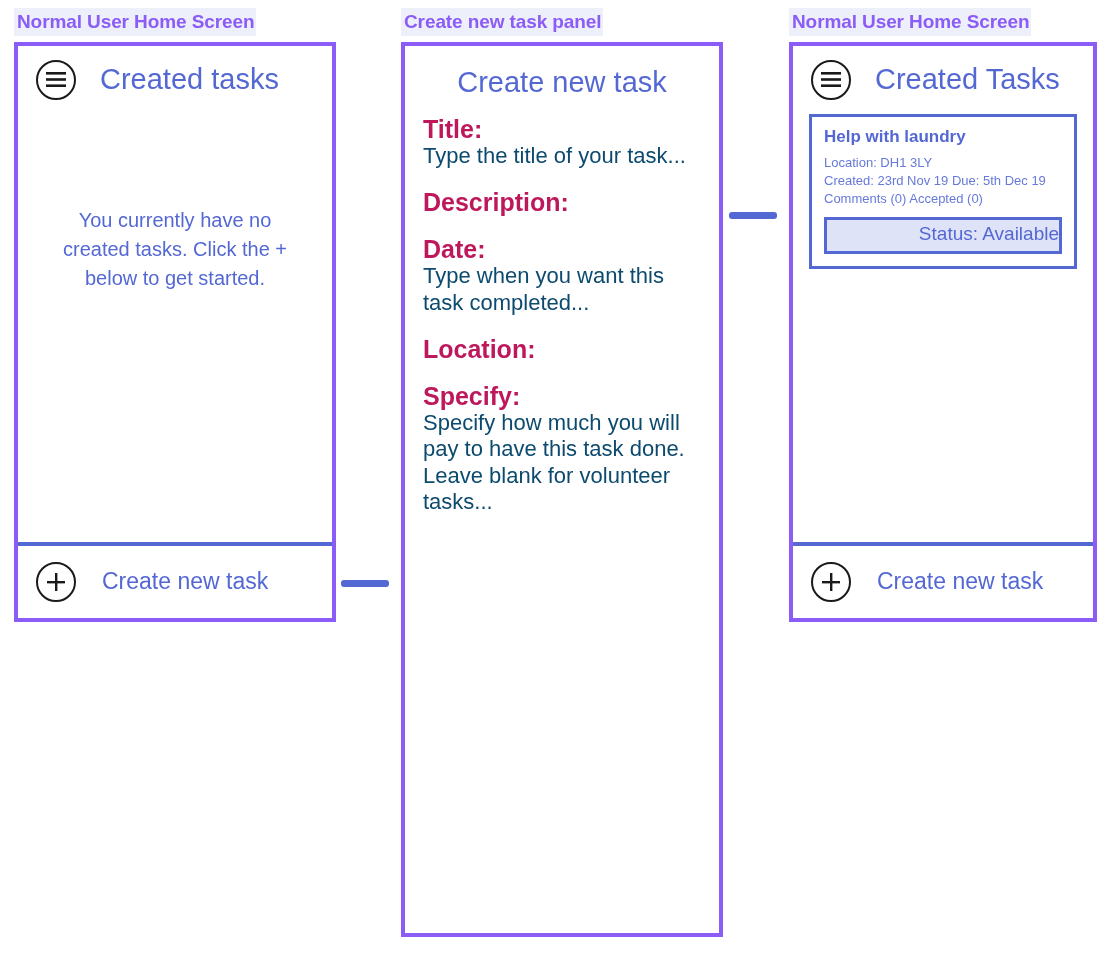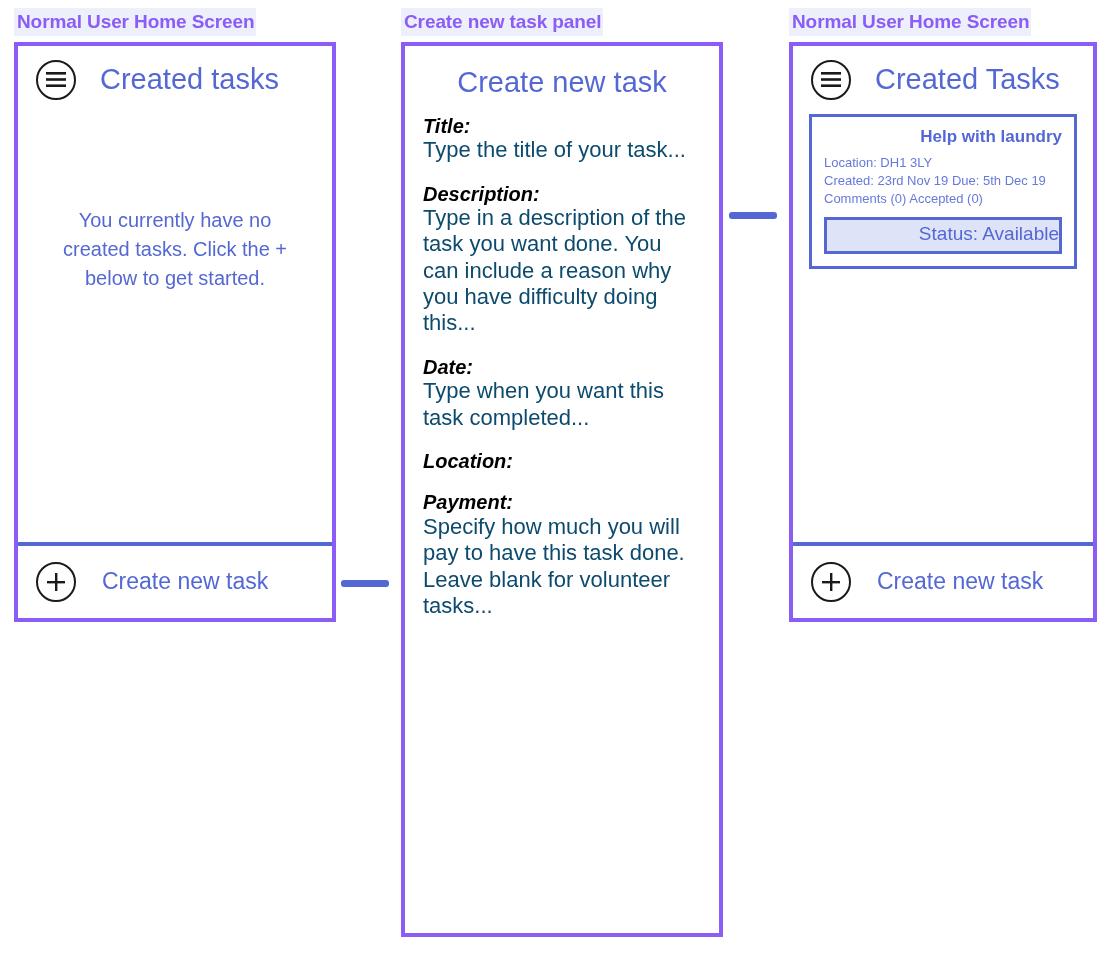--- a/index.html
+++ b/index.html
@@ -115,25 +115,24 @@
     color: #5468d4;
     padding: 22px 0 6px 0;
     line-height: 1;
   }
   .form-fields {
     padding: 12px 16px 0 18px;
   }
   .field-block { margin-bottom: 19px; }
   .field-block:last-child { margin-bottom: 0; }
   .field-label {
-    font-size: 20px;
+    font-size: 25px;
     font-weight: bold;
-    color: #000000;
+    color: #be185d;
     line-height: 1.12;
-    font-style: italic;
   }
   .field-hint {
     font-size: 22px;
     color: #0c4a6e;
     line-height: 1.2;
   }
   .form-submit {
     font-size: 27px;
     color: #5468d4;
     text-align: center;
@@ -148,21 +147,20 @@
     background: #ffffff;
     margin: 14px 16px 0 16px;
     padding: 10px 12px 12px 12px;
   }
   .task-card-title {
     font-size: 17px;
     font-weight: bold;
     color: #5468d4;
     line-height: 1.2;
     margin-bottom: 7px;
-    text-align: right;
   }
   .task-meta {
     font-size: 13px;
     color: #6679da;
     line-height: 1.38;
     white-space: nowrap;
   }
   .status-badge {
     margin-top: 9px;
     box-sizing: border-box;
@@ -232,34 +230,33 @@
 
       <div class="form-fields">
 
         <div class="field-block">
           <div class="field-label">Title:</div>
           <div class="field-hint">Type the title of your task...</div>
         </div>
 
         <div class="field-block">
           <div class="field-label">Description:</div>
-          <div class="field-hint">Type in a description of the task you want done. You can include a reason why you have difficulty doing this...</div>
         </div>
 
         <div class="field-block">
           <div class="field-label">Date:</div>
           <div class="field-hint">Type when you want this task completed...</div>
         </div>
 
         <div class="field-block">
           <div class="field-label">Location:</div>
         </div>
 
         <div class="field-block">
-          <div class="field-label">Payment:</div>
+          <div class="field-label">Specify:</div>
           <div class="field-hint">Specify how much you will pay to have this task done. Leave blank for volunteer tasks...</div>
         </div>
 
       </div>
     </div>
 
   </div>
 </div>
 
 <div class="connector" style="left:729px; top:212px; width:48px;"></div>

